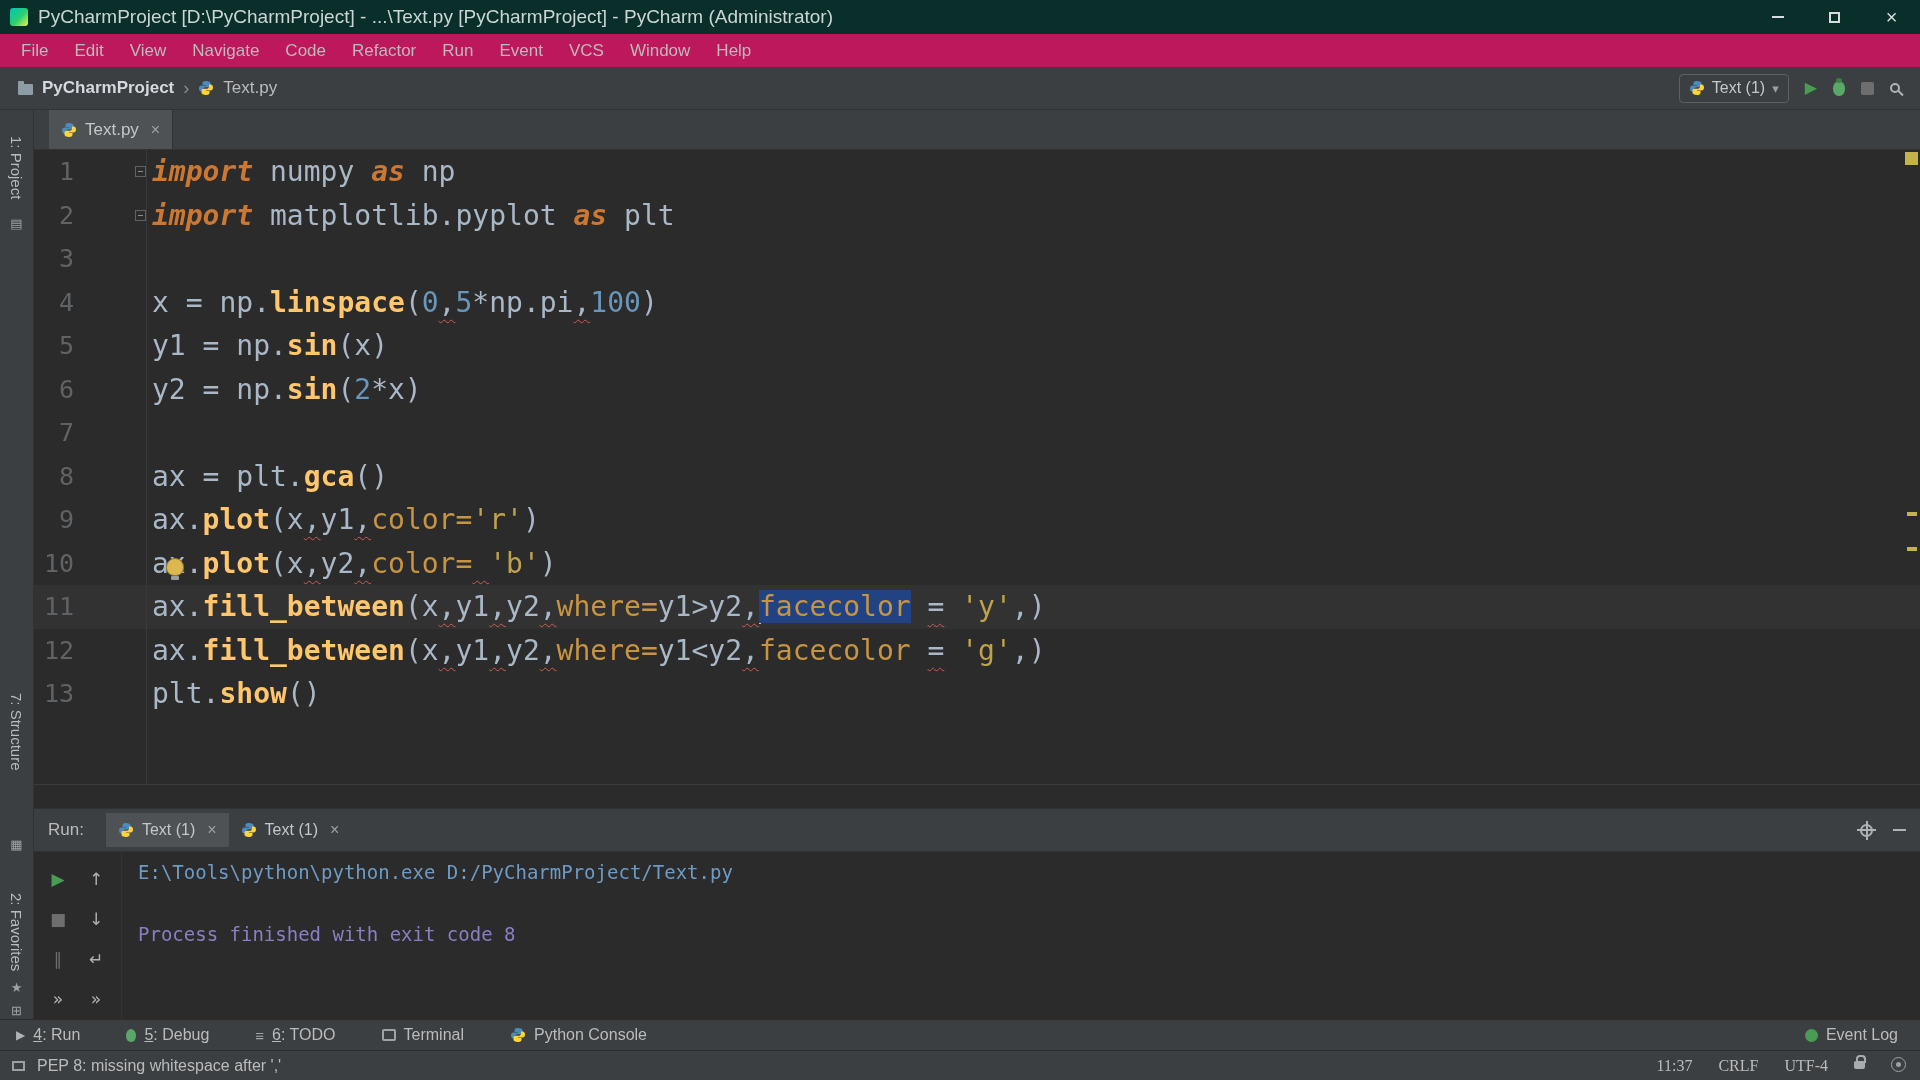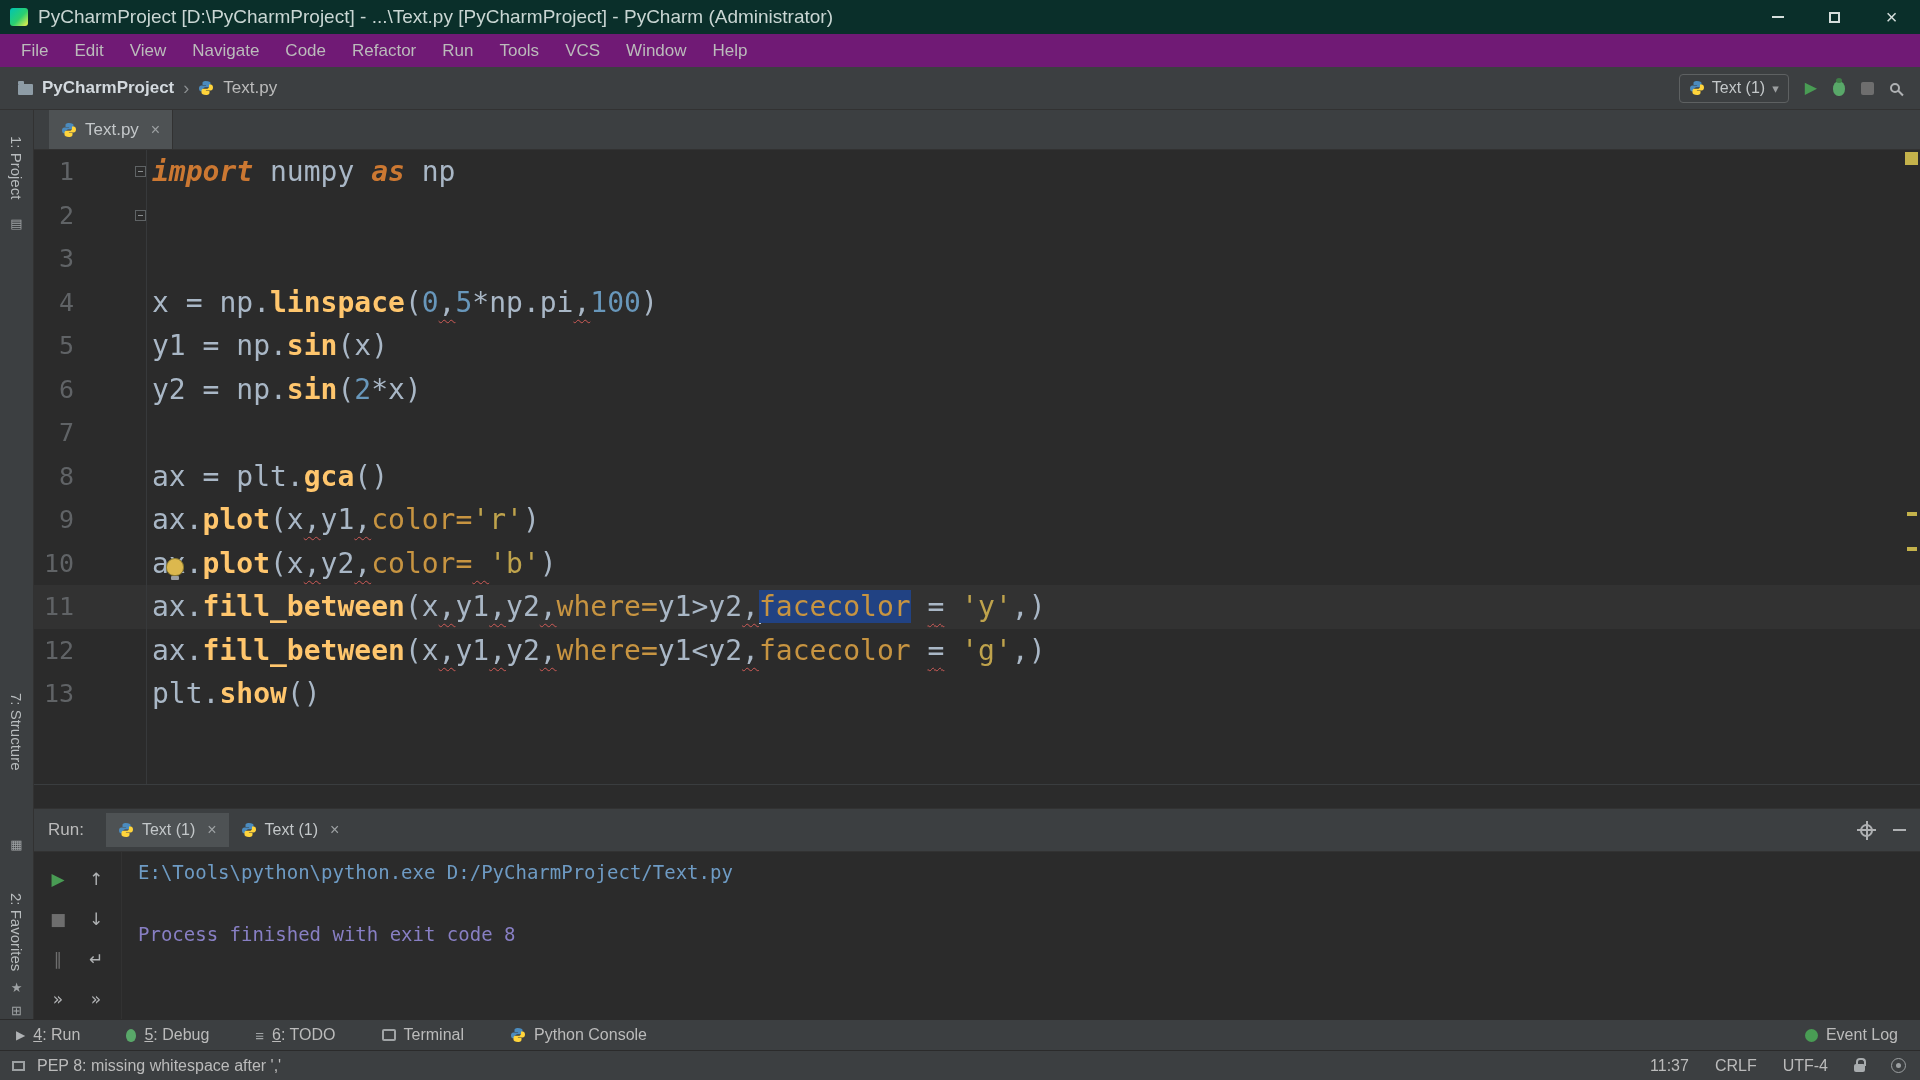--- a/index.html
+++ b/index.html
@@ -10,21 +10,21 @@
   .titlebar { height:34px; background:#0a2f2a; display:flex; align-items:center; padding-left:10px; }
   .pc-logo { width:18px; height:18px; border-radius:3px; margin-right:10px;
              background:linear-gradient(135deg,#00c4b3,#2bd06f 55%,#f6f24a); flex:none; }
   .title-text { font-size:19px; color:#c9d6d3; white-space:nowrap; }
   .win-controls { margin-left:auto; display:flex; height:100%; }
   .winbtn { width:57px; height:100%; display:flex; align-items:center; justify-content:center; color:#d5dedc; font-size:20px; }
   .winbtn .bar { width:12px; height:2px; background:#d5dedc; }
   .winbtn .box { width:11px; height:11px; border:2px solid #d5dedc; }
 
   
-  .menubar { height:33px; background:#701a75; display:flex; align-items:center; padding-left:8px; }
+  .menubar { height:33px; background:#be185d; display:flex; align-items:center; padding-left:8px; }
   .menu-item { padding:0 13px; font-size:17px; color:#bbbbbb; }
 
   
   .toolbar { height:43px; background:#3c3f41; border-bottom:1px solid #323232; display:flex; align-items:center; padding:0 14px 0 18px; }
   .crumbs { display:flex; align-items:center; gap:9px; font-size:17px; }
   .crumb-root { color:#d3d9de; font-weight:bold; }
   .crumb-sep { color:#8a8e90; font-size:18px; }
   .folder-ico { width:15px; height:11px; background:#8e9ca6; border-radius:1px; position:relative; margin-top:3px; }
   .folder-ico::before { content:''; position:absolute; top:-3px; left:0; width:6px; height:3px; background:#8e9ca6; border-radius:1px 1px 0 0; }
   .toolbar-right { margin-left:auto; display:flex; align-items:center; gap:16px; }
@@ -107,21 +107,21 @@
   .tw-play { color:#b0b3b5; font-size:12px; }
   .tw-bug { width:10px; height:13px; background:#59a869; border-radius:50% 50% 46% 46%; }
   .tw-todo { color:#a0a4a6; font-size:15px; }
   .term-ico { width:14px; height:12px; border:2px solid #a0a4a6; border-radius:2px; }
   .eventlog { margin-left:auto; display:flex; align-items:center; gap:8px; color:#bbbbbb; }
   .green-dot { width:13px; height:13px; border-radius:50%; background:#499c54; }
 
   
   .statusbar { height:30px; background:#3c3f41; border-top:1px solid #2b2b2b; display:flex; align-items:center; padding:0 14px 0 12px; font-size:16px; color:#bbbbbb; }
   .sb-ico { width:13px; height:10px; border:2px solid #9ca0a2; margin-right:12px; }
-  .sb-right { margin-left:auto; display:flex; align-items:center; gap:26px; }
+  .sb-right { margin-left:auto; display:flex; gap:26px;font-family:Liberation Serif, serif; }
   .padlock { width:11px; height:8px; background:#a8acae; border-radius:2px; position:relative; margin-top:4px; }
   .padlock::before { content:''; position:absolute; top:-6px; left:2px; width:6px; height:6px; border:2px solid #a8acae; border-bottom:none; border-radius:4px 4px 0 0; }
   .hector { width:15px; height:15px; border:1px solid #9ca0a2; border-radius:50%; position:relative; }
   .hector::after { content:''; position:absolute; left:4px; top:4px; width:5px; height:5px; border-radius:50%; background:#9ca0a2; }
 </style>
 </head>
 <body>
 
 <div class="titlebar">
   <span class="pc-logo"></span>
@@ -138,21 +138,21 @@
 </div>
 
 <div class="menubar">
   <span class="menu-item">File</span>
   <span class="menu-item">Edit</span>
   <span class="menu-item">View</span>
   <span class="menu-item">Navigate</span>
   <span class="menu-item">Code</span>
   <span class="menu-item">Refactor</span>
   <span class="menu-item">Run</span>
-  <span class="menu-item">Tools</span>
+  <span class="menu-item">Event</span>
   <span class="menu-item">VCS</span>
   <span class="menu-item">Window</span>
   <span class="menu-item">Help</span>
 </div>
 
 <div class="toolbar">
   <div class="crumbs">
     <span class="folder-ico"></span>
     <span class="crumb-root">PyCharmProject</span>
     <span class="crumb-sep">›</span>
@@ -206,21 +206,21 @@
           </span>
         <span>Text.py</span>
         <span class="close-x">×</span>
       </span>
     </div>
 
     <div class="editor">
       <div class="gutter-line"></div>
       <div>
           <div class="code-line"><span class="lnum">1</span><span class="fold"><span class="fold-box"></span></span><span class="code-text"><span class="tk-kw">import</span><span class="tk-d"> numpy </span><span class="tk-kw">as</span><span class="tk-d"> np</span></span></div>
-          <div class="code-line"><span class="lnum">2</span><span class="fold"><span class="fold-box"></span></span></div>
+          <div class="code-line"><span class="lnum">2</span><span class="fold"><span class="fold-box"></span></span><span class="code-text"><span class="tk-kw">import</span><span class="tk-d"> matplotlib.pyplot </span><span class="tk-kw">as</span><span class="tk-d"> plt</span></span></div>
           <div class="code-line"><span class="lnum">3</span><span class="fold"></span><span class="code-text"></span></div>
           <div class="code-line"><span class="lnum">4</span><span class="fold"></span><span class="code-text"><span class="tk-d">x = np.</span><span class="tk-fn">linspace</span><span class="tk-d">(</span><span class="tk-n">0</span><span class="tk-d sq">,</span><span class="tk-n">5</span><span class="tk-d">*</span><span class="tk-d">np.pi</span><span class="tk-d sq">,</span><span class="tk-n">100</span><span class="tk-d">)</span></span></div>
           <div class="code-line"><span class="lnum">5</span><span class="fold"></span><span class="code-text"><span class="tk-d">y1 = np.</span><span class="tk-fn">sin</span><span class="tk-d">(x)</span></span></div>
           <div class="code-line"><span class="lnum">6</span><span class="fold"></span><span class="code-text"><span class="tk-d">y2 = np.</span><span class="tk-fn">sin</span><span class="tk-d">(</span><span class="tk-n">2</span><span class="tk-d">*x)</span></span></div>
           <div class="code-line"><span class="lnum">7</span><span class="fold"></span></div>
           <div class="code-line"><span class="lnum">8</span><span class="fold"></span><span class="code-text"><span class="tk-d">ax = plt.</span><span class="tk-fn">gca</span><span class="tk-d">()</span></span></div>
           <div class="code-line"><span class="lnum">9</span><span class="fold"></span><span class="code-text"><span class="tk-d">ax.</span><span class="tk-fn">plot</span><span class="tk-d">(x</span><span class="tk-d sq">,</span><span class="tk-d">y1</span><span class="tk-d sq">,</span><span class="tk-pm">color=</span><span class="tk-s">'r'</span><span class="tk-d">)</span></span></div>
           <div class="code-line"><span class="lnum">10</span><span class="fold"></span><span class="code-text"><span class="tk-d">ax.</span><span class="tk-fn">plot</span><span class="tk-d">(x</span><span class="tk-d sq">,</span><span class="tk-d">y2</span><span class="tk-d sq">,</span><span class="tk-pm">color=</span><span class="tk-d sq"> </span><span class="tk-s">'b'</span><span class="tk-d">)</span></span></div>
           <div class="code-line current"><span class="lnum">11</span><span class="fold"></span><span class="code-text"><span class="tk-d">ax.</span><span class="tk-fn">fill_between</span><span class="tk-d">(x</span><span class="tk-d sq">,</span><span class="tk-d">y1</span><span class="tk-d sq">,</span><span class="tk-d">y2</span><span class="tk-d sq">,</span><span class="tk-pm">where=</span><span class="tk-d">y1</span><span class="tk-d">&gt;</span><span class="tk-d">y2</span><span class="tk-d sq">,</span><span class="caret"></span><span class="tk-pm sel">facecolor</span><span class="tk-d"> </span><span class="tk-d sq">=</span><span class="tk-d"> </span><span class="tk-s">'y'</span><span class="tk-d">,</span><span class="tk-d">)</span></span></div>
           <div class="code-line"><span class="lnum">12</span><span class="fold"></span><span class="code-text"><span class="tk-d">ax.</span><span class="tk-fn">fill_between</span><span class="tk-d">(x</span><span class="tk-d sq">,</span><span class="tk-d">y1</span><span class="tk-d sq">,</span><span class="tk-d">y2</span><span class="tk-d sq">,</span><span class="tk-pm">where=</span><span class="tk-d">y1</span><span class="tk-d">&lt;</span><span class="tk-d">y2</span><span class="tk-d sq">,</span><span class="tk-pm">facecolor</span><span class="tk-d"> </span><span class="tk-d sq">=</span><span class="tk-d"> </span><span class="tk-s">'g'</span><span class="tk-d">,</span><span class="tk-d">)</span></span></div>

